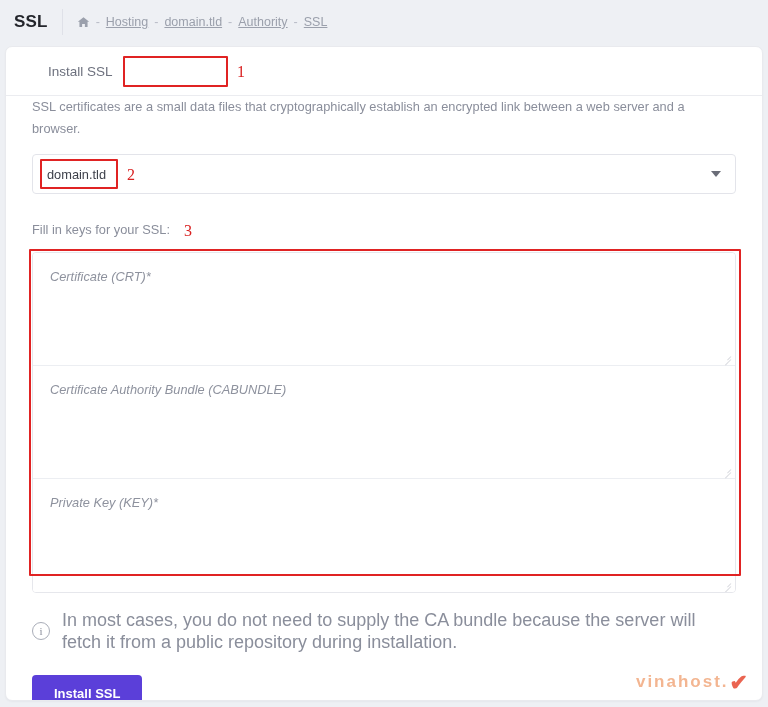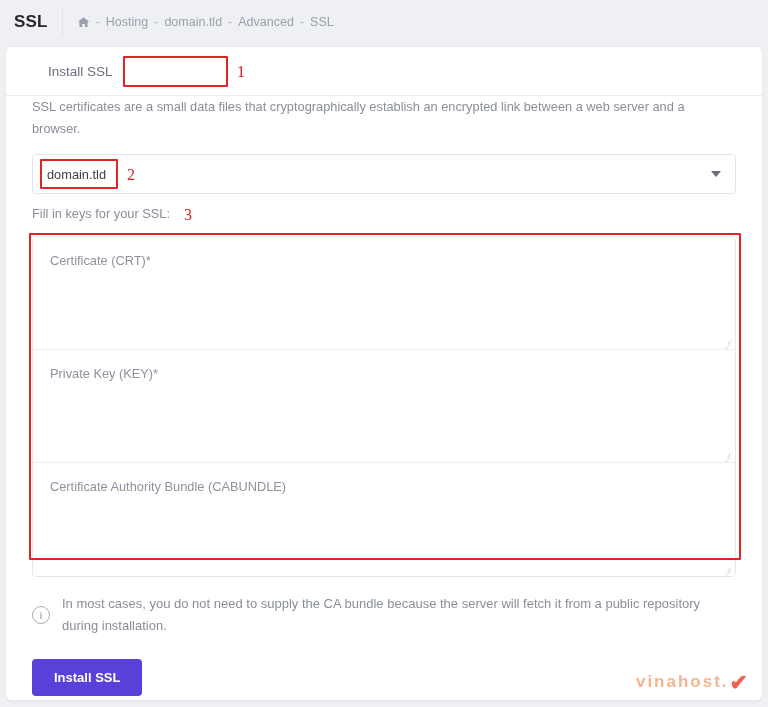--- a/index.html
+++ b/index.html
@@ -40,21 +40,21 @@
     background: #dfe1e8;
     margin-right: 14px;
   }
   .breadcrumb {
     display: flex;
     align-items: center;
     font-size: 12.5px;
     color: #9b9fab;
     gap: 6px;
   }
-  .breadcrumb .crumb { color: #9ba0ac; }
+  .breadcrumb .crumb { color: #9ba0ac; text-decoration: underline; }
   .breadcrumb .sep { color: #b9bcc6; }
   .home-icon { display: inline-flex; align-items: center; color: #9ba0ac; }
 
   
   .card {
     position: absolute;
     left: 5px; top: 46px;
     width: 758px; height: 655px;
     background: #ffffff;
     border-radius: 7px;
@@ -136,21 +136,21 @@
     right: 14px;
     top: 50%;
     transform: translateY(-50%);
     width: 0; height: 0;
     border-left: 5px solid transparent;
     border-right: 5px solid transparent;
     border-top: 6px solid #6a6d78;
   }
 
   .fill-label {
-    margin-top: 12px;
+    margin-top: 28px;
     font-size: 12.8px;
     color: #8a8e9b;
     position: relative;
     display: inline-block;
   }
 
   
   .ta-group {
     position: relative;
     margin-top: 14px;
@@ -164,20 +164,21 @@
     border-bottom: 1px solid #eceef2;
     background: #fff;
   }
   .ta:last-child { border-bottom: none; }
   .ta-placeholder {
     position: absolute;
     left: 17px; top: 16px;
     font-size: 12.8px;
     color: #8e929e;
     pointer-events: none;
+    font-style: italic;
   }
   .ta-input {
     width: 100%; height: 100%;
     border: none; outline: none; resize: none;
     background: transparent;
     padding: 16px 17px;
     font-family: "Liberation Sans", sans-serif;
     font-size: 12.8px;
     color: #3c3f49;
   }
@@ -213,21 +214,21 @@
     border: 1px solid #a9adb8;
     color: #8a8e9b;
     font-size: 11px;
     font-family: "Liberation Serif", serif;
     display: flex;
     align-items: center;
     justify-content: center;
     line-height: 1;
   }
   .note-text {
-    font-size: 13px;
+    font-size: 18px;
     line-height: 22px;
     color: #8a8e9b;
     width: 690px;
   }
 
   
   .footer {
     position: relative;
     margin-top: 22px;
     height: 60px;
@@ -285,21 +286,21 @@
       <span class="home-icon">
         <svg width="13" height="13" viewBox="0 0 16 16" fill="currentColor">
           <path d="M8 1.5 1 7.2h2v6.3h3.3v-3.6h3.4v3.6H13V7.2h2L8 1.5z"></path>
         </svg>
       </span>
       <span class="sep">-</span>
       <span class="crumb">Hosting</span>
       <span class="sep">-</span>
       <span class="crumb">domain.tld</span>
       <span class="sep">-</span>
-      <span class="crumb">Advanced</span>
+      <span class="crumb">Authority</span>
       <span class="sep">-</span>
       <span class="crumb">SSL</span>
     </div>
   </div>
 
   <div class="card">
 
     <div class="tabs">
       <div class="tab">Install SSL</div>
       <div class="annot-box" style="left:117px; top:9px; width:105px; height:31px;"></div>
@@ -333,30 +334,30 @@
           <div class="ta">
             <span class="ta-placeholder">Certificate (CRT)*</span>
             <textarea class="ta-input" style=""></textarea>
             <span class="resize-grip">
                 <i></i>
                 <i></i>
               </span>
           </div>
 
           <div class="ta">
-            <span class="ta-placeholder">Private Key (KEY)*</span>
+            <span class="ta-placeholder">Certificate Authority Bundle (CABUNDLE)</span>
             <textarea class="ta-input" style=""></textarea>
             <span class="resize-grip">
                 <i></i>
                 <i></i>
               </span>
           </div>
 
           <div class="ta">
-            <span class="ta-placeholder">Certificate Authority Bundle (CABUNDLE)</span>
+            <span class="ta-placeholder">Private Key (KEY)*</span>
             <textarea class="ta-input" style=""></textarea>
             <span class="resize-grip">
                 <i></i>
                 <i></i>
               </span>
           </div>
 
         </div>
         <div class="annot-box" style="left:-3px; top:-3px; width:712px; height:327px;"></div>
       </div>

